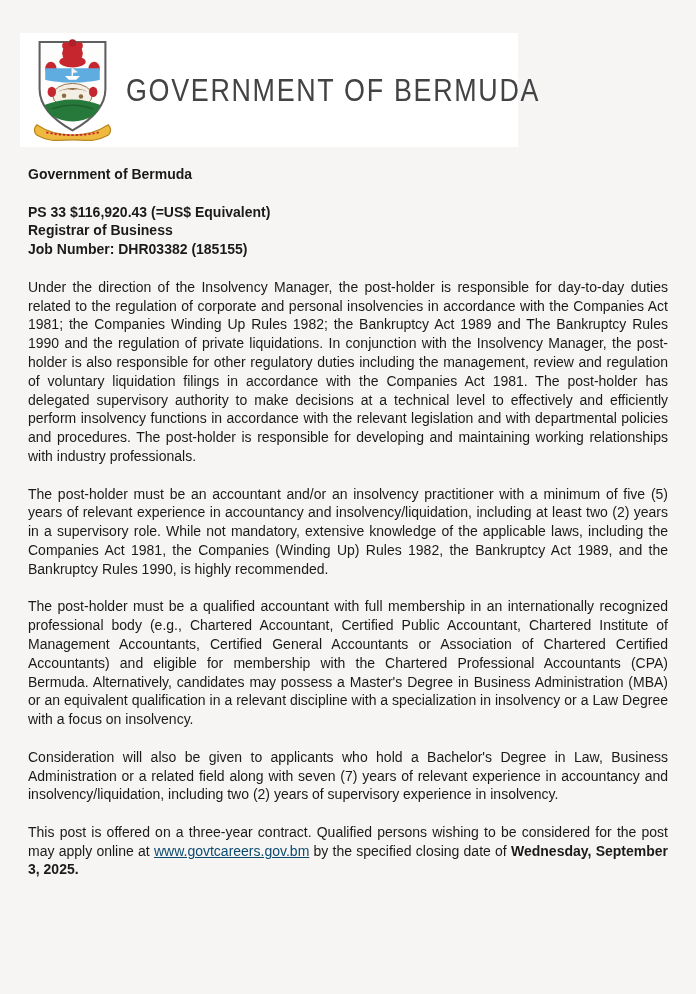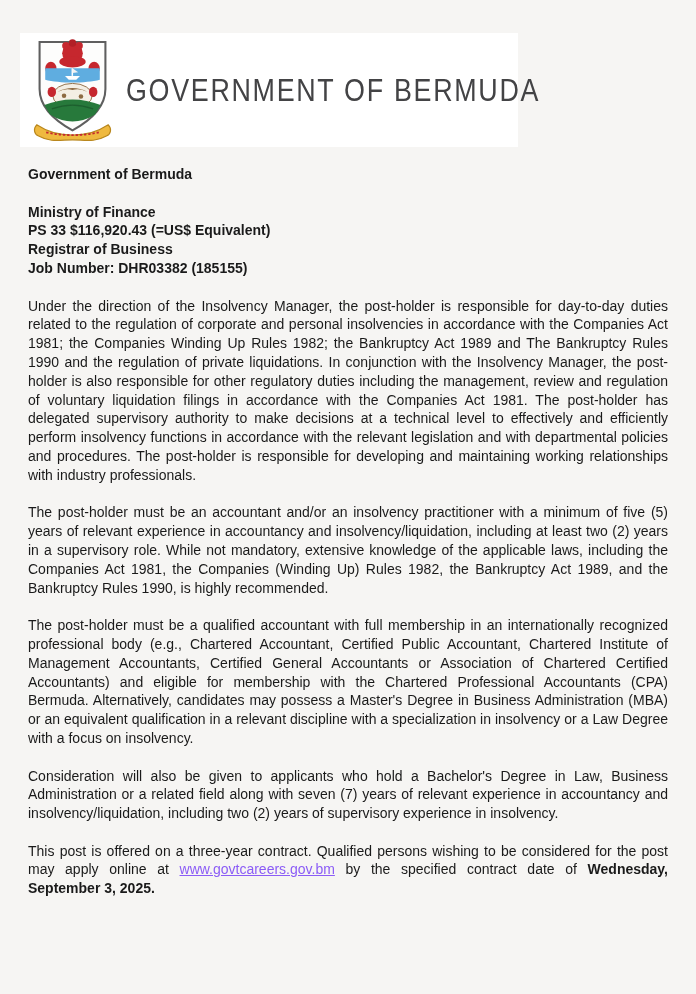--- a/index.html
+++ b/index.html
@@ -45,21 +45,21 @@
     font-size: 14px;
     line-height: 18.8px;
   }
   .hdr-line { font-weight: bold; }
   .block-gap { height: 18.8px; }
   .content p {
     margin: 18.8px 0 0 0;
     text-align: justify;
   }
   .doc-link {
-    color: #8b5cf6;
+    color: #0c4a6e;
   }
   .closing-date { font-weight: bold; }
 </style>
 </head>
 <body>
 
 <div class="banner">
   <div class="crest-wrap">
     <svg viewBox="0 0 84 112" width="79" height="106" aria-hidden="true">
 
@@ -101,25 +101,24 @@
   </div>
   <div class="banner-title">GOVERNMENT OF BERMUDA</div>
 </div>
 
 <div class="content">
 
   <div class="hdr-line">Government of Bermuda</div>
 
   <div class="block-gap"></div>
 
-  <div class="hdr-line">Ministry of Finance</div>
   <div class="hdr-line">PS 33 $116,920.43 (=US$ Equivalent)</div>
   <div class="hdr-line">Registrar of Business</div>
   <div class="hdr-line">Job Number: DHR03382 (185155)</div>
 
   <p>Under the direction of the Insolvency Manager, the post-holder is responsible for day-to-day duties related to the regulation of corporate and personal insolvencies in accordance with the Companies Act 1981; the Companies Winding Up Rules 1982; the Bankruptcy Act 1989 and The Bankruptcy Rules 1990 and the regulation of private liquidations. In conjunction with the Insolvency Manager, the post-holder is also responsible for other regulatory duties including the management, review and regulation of voluntary liquidation filings in accordance with the Companies Act 1981.  The post-holder has delegated supervisory authority to make decisions at a technical level to effectively and efficiently perform insolvency functions in accordance with the relevant legislation and with departmental policies and procedures. The post-holder is responsible for developing and maintaining working relationships with industry professionals.</p>
   <p>The post-holder must be an accountant and/or an insolvency practitioner with a minimum of five (5) years of relevant experience in accountancy and insolvency/liquidation, including at least two (2) years in a supervisory role. While not mandatory, extensive knowledge of the applicable laws, including the Companies Act 1981, the Companies (Winding Up) Rules 1982, the Bankruptcy Act 1989, and the Bankruptcy Rules 1990, is highly recommended.</p>
   <p>The post-holder must be a qualified accountant with full membership in an internationally recognized professional body (e.g., Chartered Accountant, Certified Public Accountant, Chartered Institute of Management Accountants, Certified General Accountants or Association of Chartered Certified Accountants) and eligible for membership with the Chartered Professional Accountants (CPA) Bermuda. Alternatively, candidates may possess a Master's Degree in Business Administration (MBA) or an equivalent qualification in a relevant discipline with a specialization in insolvency or a Law Degree with a focus on insolvency.</p>
   <p>Consideration will also be given to applicants who hold a Bachelor's Degree in Law, Business Administration or a related field along with seven (7) years of relevant experience in accountancy and insolvency/liquidation, including two (2) years of supervisory experience in insolvency.</p>
 
-  <p><span>This post is offered on a three-year contract. Qualified persons wishing to be considered for the post may apply online at </span><a href="#" class="doc-link">www.govtcareers.gov.bm</a><span> by the specified contract date of </span><span class="closing-date">Wednesday, September 3, 2025.</span></p>
+  <p><span>This post is offered on a three-year contract. Qualified persons wishing to be considered for the post may apply online at </span><a href="#" class="doc-link">www.govtcareers.gov.bm</a><span> by the specified closing date of </span><span class="closing-date">Wednesday, September 3, 2025.</span></p>
 
 </div>
 
 </body></html>

